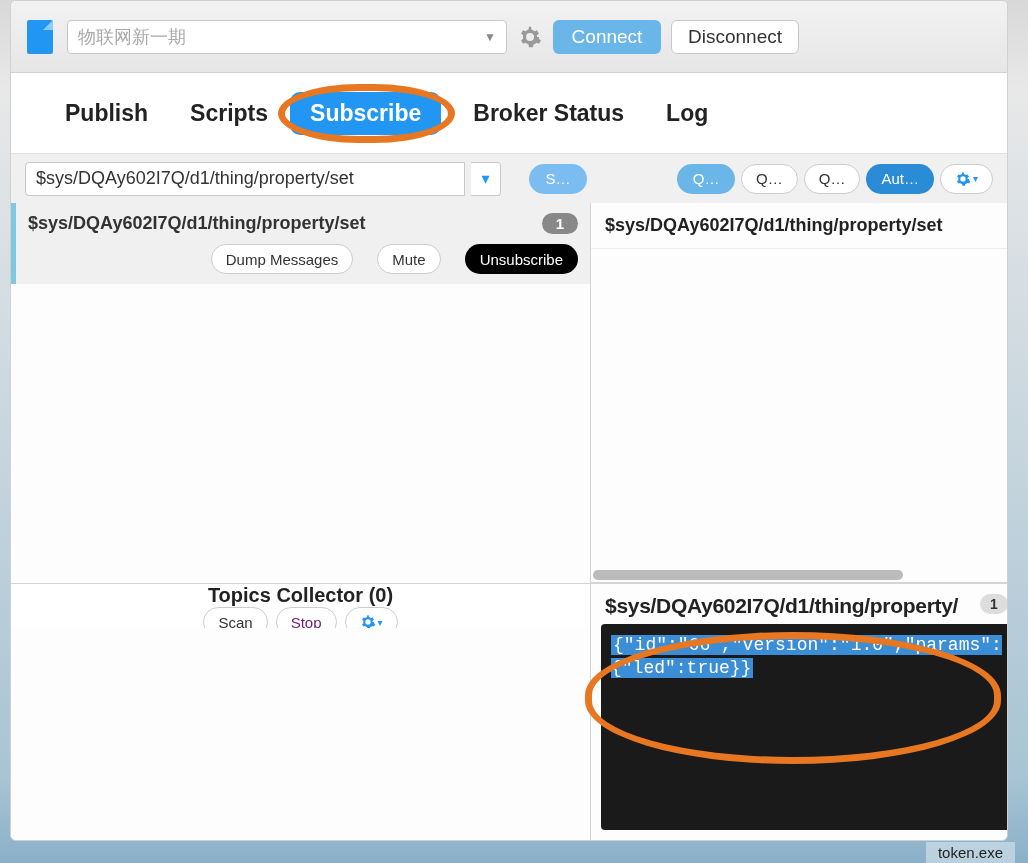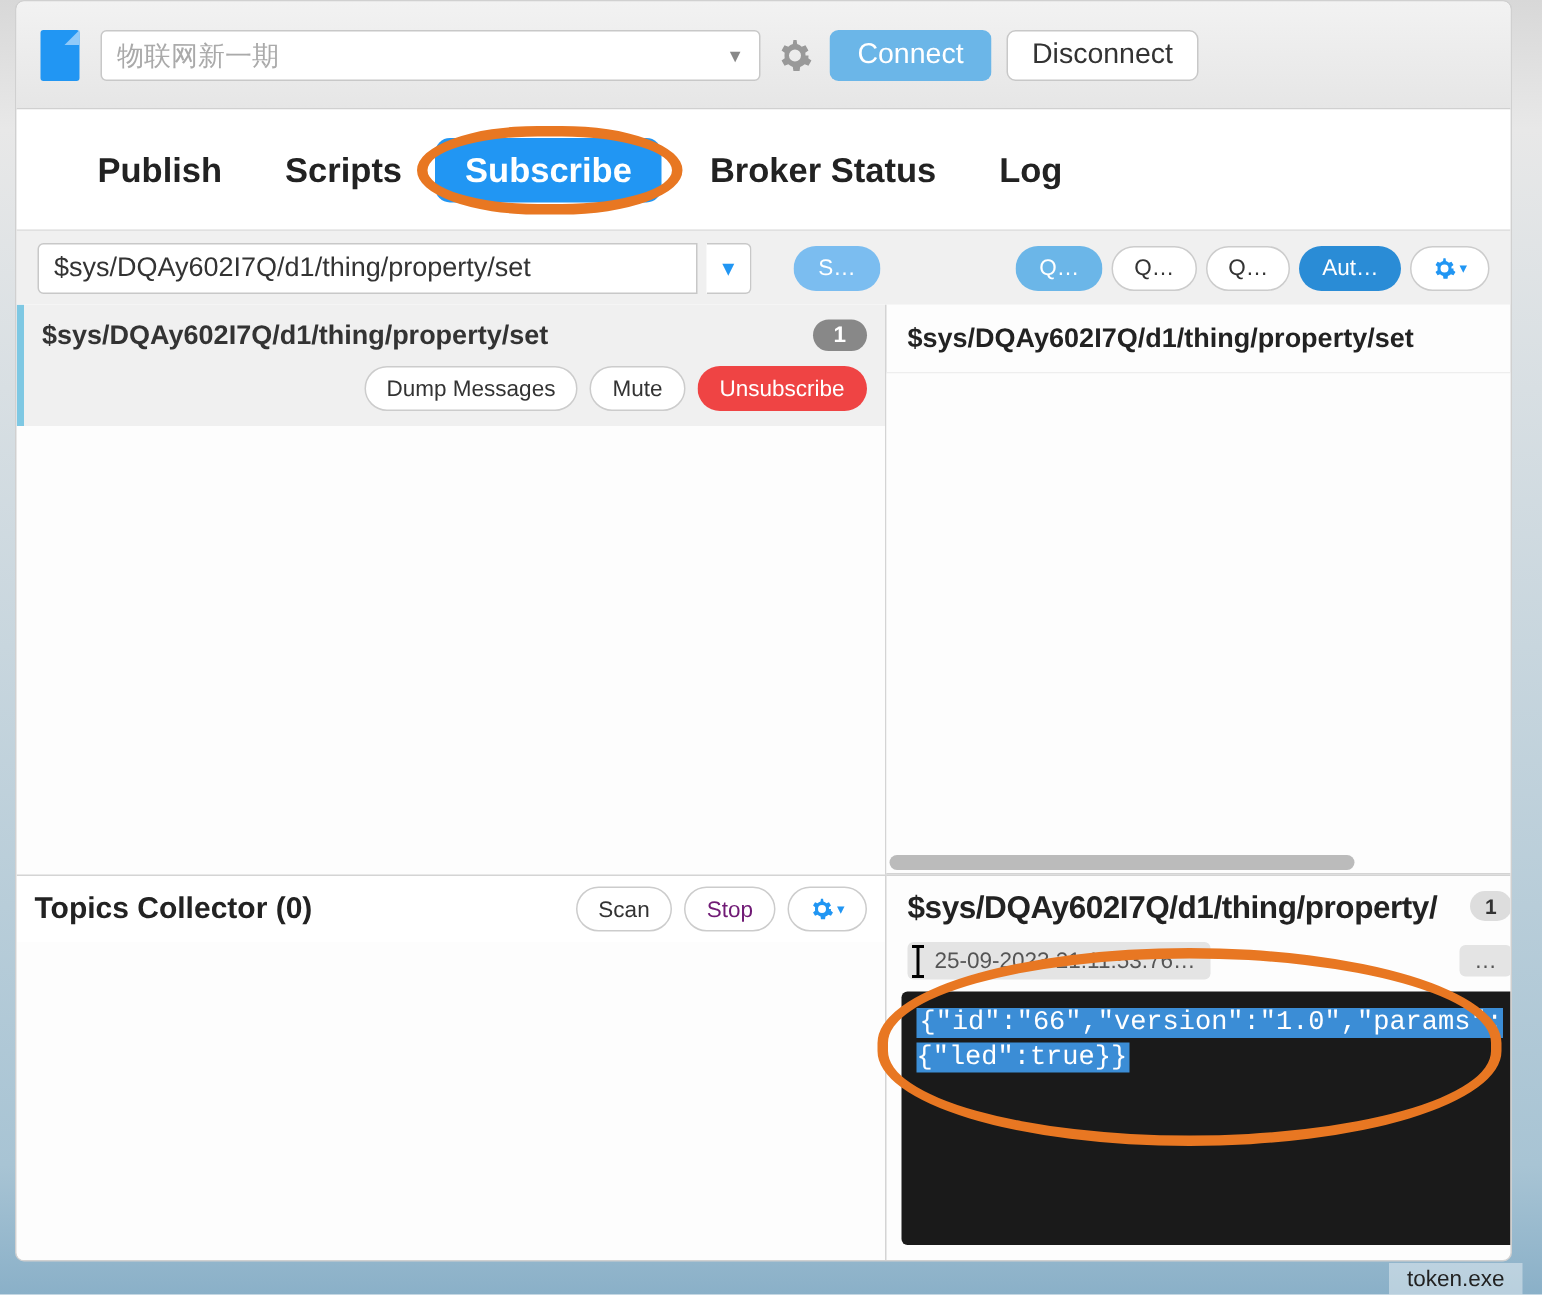--- a/index.html
+++ b/index.html
@@ -195,36 +195,37 @@
     font-size: 18px; font-weight: 600; color: #333;
     margin-bottom: 10px;
   }
   .count-badge {
     background: #888; color: #fff;
     border-radius: 12px;
     padding: 2px 14px;
     font-size: 15px;
   }
   .sub-actions {
-    display: flex; justify-content: flex-end; gap: 8px;
+    display: flex; justify-content: flex-end; gap: 24px;
   }
   .sub-blank { flex:1; background: #fdfdfd; }
 
   
   .collector {
     grid-column: 1; grid-row: 2 / span 2;
     border-right: 1px solid #d4d4d4;
     border-top: 1px solid #d4d4d4;
     display: flex; flex-direction: column;
   }
   .collector-head {
     height: 44px;
     padding: 0 12px;
     display: flex; align-items: center; justify-content: space-between;
     background: #fff;
+    flex-direction: column;
   }
   .collector-title {
     font-size: 20px; font-weight: 700; color: #222;
   }
   .collector-btns { display: flex; gap: 8px; }
   .pill-disabled { color: #701a75; }
   .collector-body { flex:1; background: #fdfdfd; }
 
   
   .topic-head {
@@ -374,21 +375,21 @@
 
     <div class="sub-list">
       <div class="sub-item">
         <div class="sub-top">
           <span>$sys/DQAy602I7Q/d1/thing/property/set</span>
           <span class="count-badge">1</span>
         </div>
         <div class="sub-actions">
           <div class="pill pill-white">Dump Messages</div>
           <div class="pill pill-white">Mute</div>
-          <div class="pill" style="background:#ef4444;color:#fff">Unsubscribe</div>
+          <div class="pill" style="background:#000000;color:#fff">Unsubscribe</div>
         </div>
       </div>
       <div class="sub-blank"></div>
     </div>
 
     <div class="topic-head">
       <div class="topic-title">$sys/DQAy602I7Q/d1/thing/property/set</div>
       <div class="topic-msgs">
         <div class="scrollbar-h"></div>
       </div>
@@ -409,27 +410,20 @@
         </div>
       </div>
       <div class="collector-body"></div>
     </div>
 
     <div class="msg-detail">
       <div class="msg-head">
         <span class="msg-topic">$sys/DQAy602I7Q/d1/thing/property/</span>
         <span class="msg-count">1</span>
       </div>
-      <div class="msg-meta">
-        <div class="meta-chip">
-          <span class="cursor-i"></span>
-          <span style="margin-left:8px">25-09-2023  21:11:53.76…</span>
-        </div>
-        <div class="meta-more">…</div>
-      </div>
       <div class="payload-box">
         <span class="payload-hl">{"id":"66","version":"1.0","params":{"led":true}}</span>
       </div>
       <div class="annot-msg"></div>
     </div>
 
   </div>
 </div>
 
 <div class="taskbar">token.exe</div>

